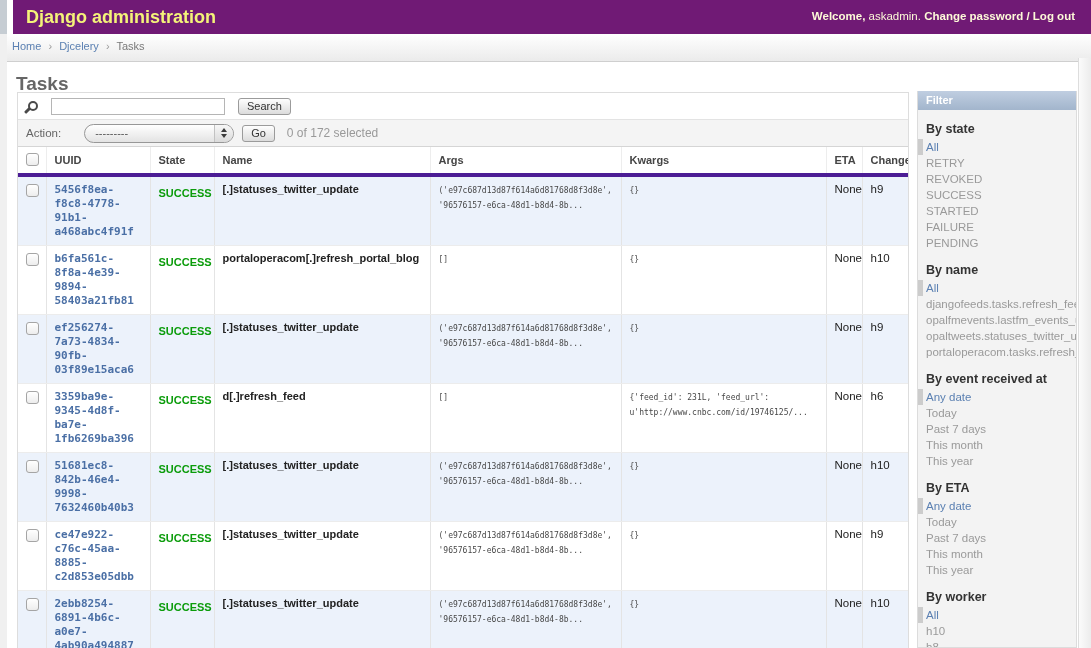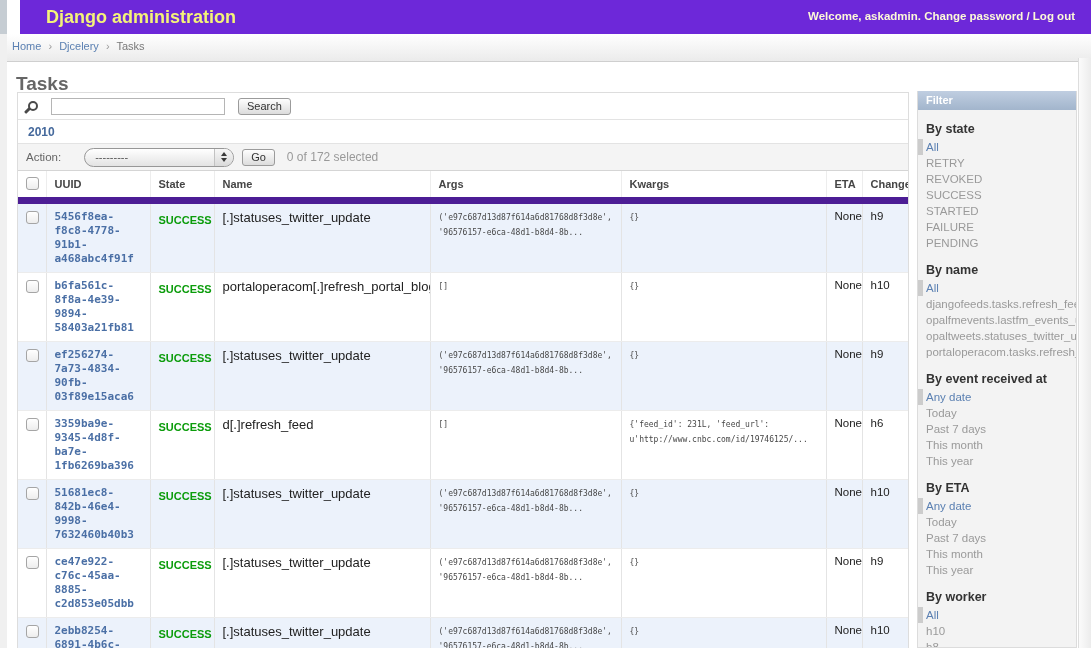--- a/index.html
+++ b/index.html
@@ -7,27 +7,27 @@
   body { width:1091px; height:648px; overflow:hidden; position:relative;
          font-family:"Liberation Sans", sans-serif; }
 
   
   .gutter-top  { position:absolute; left:0; top:0;  width:7px; height:34px; background:#c6cdd3; }
   .gutter-bot  { position:absolute; left:0; top:34px; width:7px; height:614px; background:#f0f0f0; }
   .scroll-track{ position:absolute; right:0; top:58px; width:13px; height:590px;
                  background:linear-gradient(to right,#fbfbfb,#ececec); border-left:1px solid #ddd; }
 
   
-  #header { margin-left:20px; height:34px; background:#6d28d9; position:relative;padding-left:13px; }
+  #header { margin-left:13px; height:34px; background:#701a75; position:relative; }
   #branding { color:#f4f379; font-size:18px; font-weight:bold; padding:7px 0 0 13px;
               display:inline-block; text-decoration:none; }
   #user-tools { position:absolute; right:16px; top:10px; font-size:11.5px; font-weight:bold;
                 color:#fdf9d8; }
   #user-tools a { color:#fdf9d8; text-decoration:none; }
-  #user-tools .uname { font-weight:bold; }
+  #user-tools .uname { font-weight:normal; }
 
   
   #breadcrumbs { height:28px; background:linear-gradient(#ffffff,#ebebeb);
                  border-bottom:1px solid #cfcfcf; font-size:11px; color:#7a7a7a;
                  padding:6px 0 0 12px; }
   #breadcrumbs a { color:#5b80b2; text-decoration:none; }
   #breadcrumbs .sep { margin:0 4px; color:#9a9a9a; }
 
   h1#page-title { color:#666; font-size:19px; font-weight:bold; margin:11px 0 9px 16px; }
 
@@ -61,31 +61,31 @@
   .tri-up   { width:0; height:0; border-left:3px solid transparent; border-right:3px solid transparent;
               border-bottom:4px solid #3a3a3a; }
   .tri-down { width:0; height:0; border-left:3px solid transparent; border-right:3px solid transparent;
               border-top:4px solid #3a3a3a; }
   #go-btn { margin-left:8px; }
   #action-counter { font-size:12px; color:#999; margin-left:12px; }
 
   
   table#result-list { border-collapse:collapse; table-layout:fixed; width:890px; }
   #result-list th { text-align:left; font-size:11px; color:#454545; font-weight:bold;
-                    padding:5px 8px; background:#fff; border-bottom:7px solid #4c1d95;
+                    padding:5px 8px; background:#fff; border-bottom:4px solid #4c1d95;
                     border-left:1px solid #ededed; white-space:nowrap; overflow:hidden; cursor:pointer; }
   #result-list th:first-child { border-left:none; }
   #result-list td { vertical-align:top; padding:6px 8px; border-left:1px solid #e4e4e4;
                     border-bottom:1px solid #ececec; overflow:hidden; }
   #result-list td:first-child { border-left:none; }
   #result-list tbody tr:nth-child(odd) td { background:#ecf2fb; }
   td.cell-uuid a { font-family:"DejaVu Sans Mono", monospace; font-size:11px; font-weight:bold;
                    color:#4a6fa5; text-decoration:none; line-height:14px; display:block; }
   td.cell-state span { color:#0b9c0b; font-weight:bold; font-size:11px; }
-  td.cell-name { font-weight:normal; color:#222; font-size:13px; white-space:nowrap; }
+  td.cell-name { font-weight:bold; color:#222; font-size:11px; white-space:nowrap; }
   .mono { display:block; font-family:"DejaVu Sans Mono", monospace; font-size:8px;
           color:#474747; line-height:15px; white-space:nowrap; overflow:hidden; }
   td.cell-eta, td.cell-worker { font-size:11.5px; color:#222; }
   input[type=checkbox] { appearance:none; -webkit-appearance:none; width:13px; height:13px;
           border:1px solid #a5a5a5; border-radius:3px; background:linear-gradient(#fff,#ededed);
           margin:1px 0 0 0; cursor:pointer; }
 
   
   #filter-panel { position:absolute; top:91px; right:14px; width:160px; height:557px;
                   background:#f3f3f3; border:1px solid #dcdcdc; border-top:none; overflow:hidden; }
@@ -129,23 +129,20 @@
 <div id="changelist">
 
   <div id="toolbar">
     <span class="mag">
         <span class="mag-handle"></span>
       </span>
     <input id="searchbar" type="text" value="" style="">
     <button class="btn">Search</button>
   </div>
 
-  <div id="date-hierarchy">
-    <a href="#">2010</a>
-  </div>
 
   <div id="actions-bar">
     <span class="lbl">Action:</span>
     <span class="mac-select">
       <span>---------</span>
       <span class="stepper">
         <span class="tri-up"></span>
           <span class="tri-down"></span>
       </span>
     </span>

